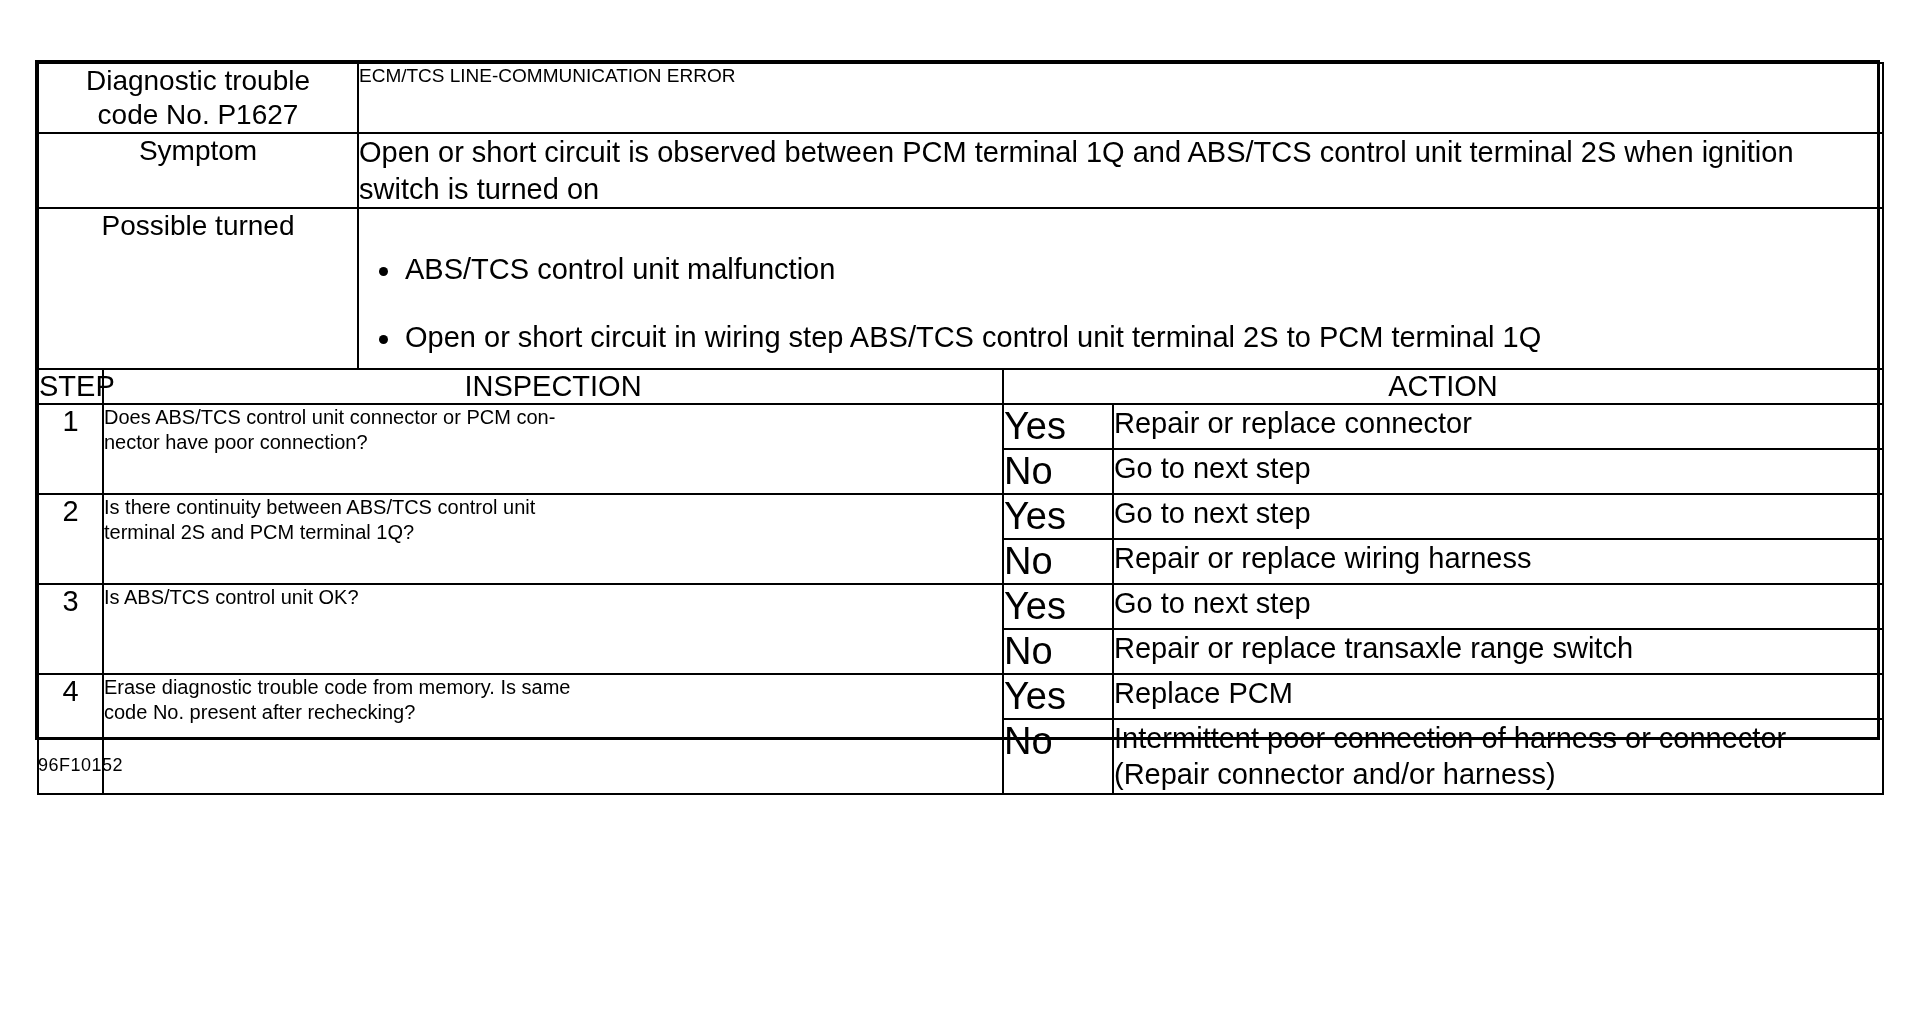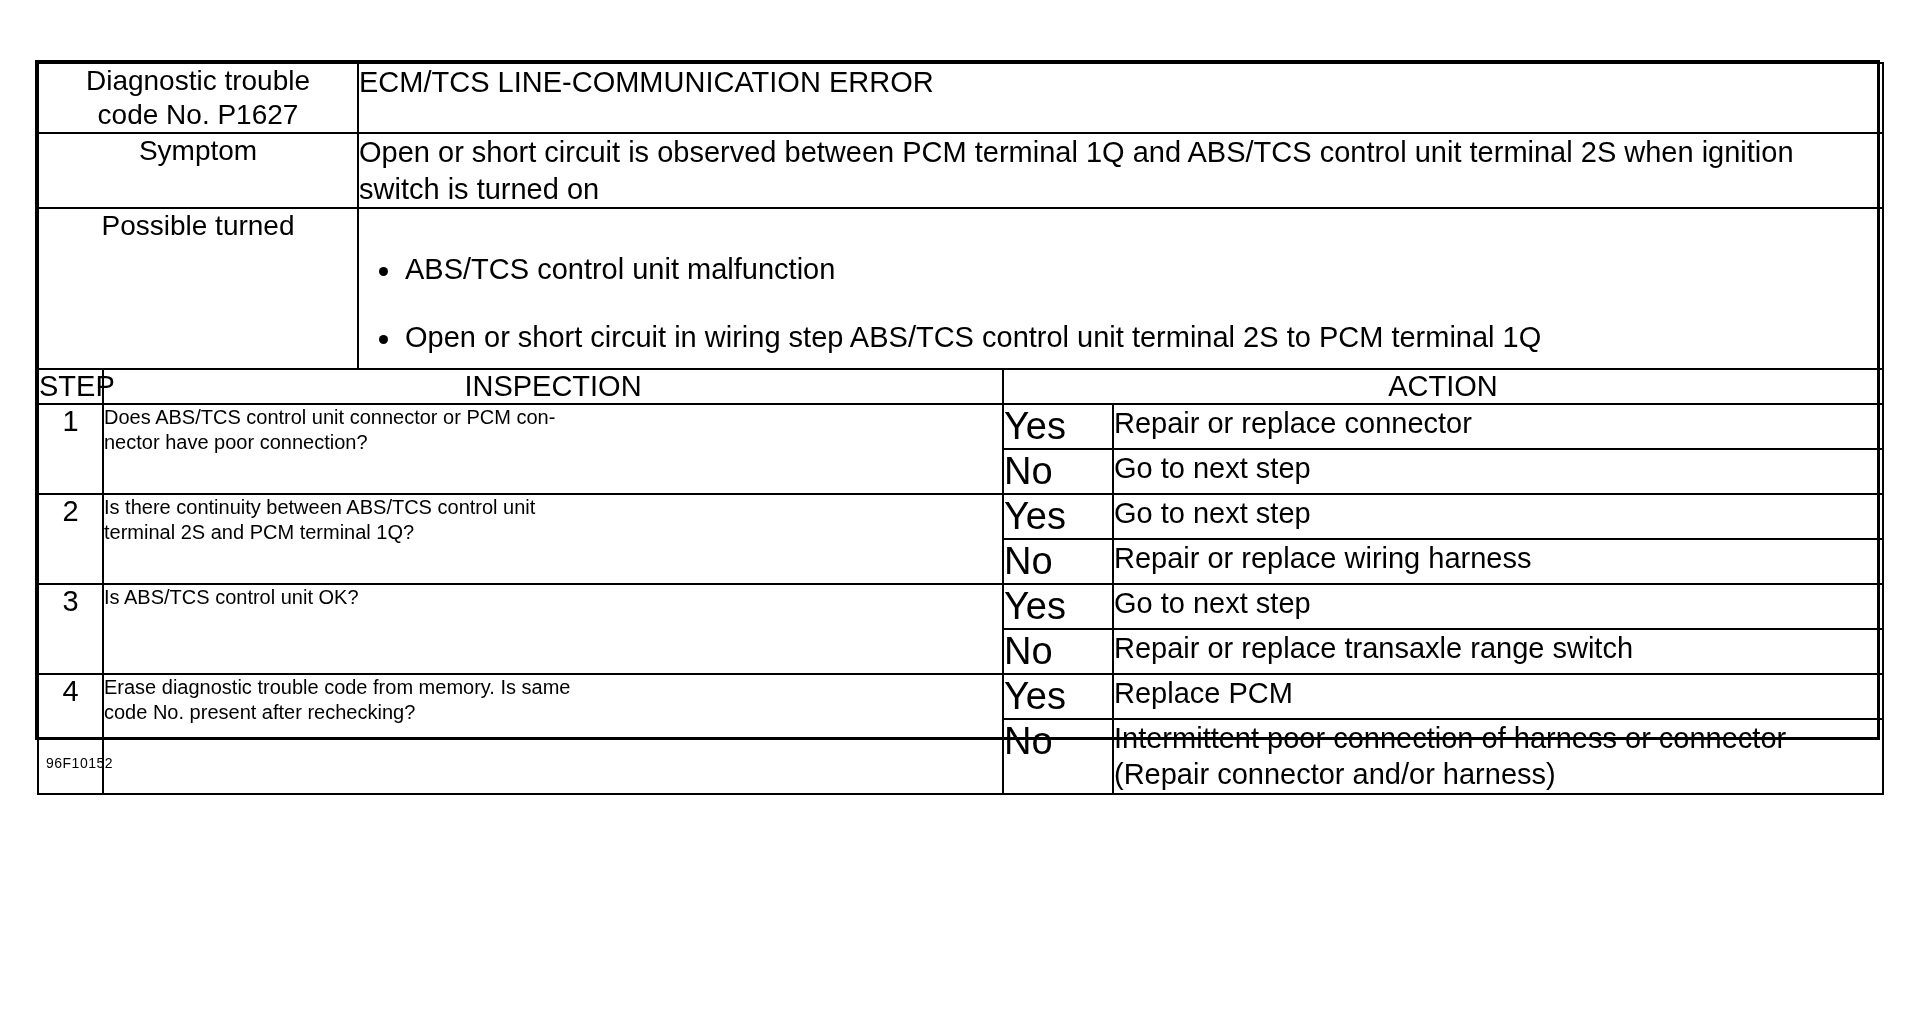--- a/index.html
+++ b/index.html
@@ -51,21 +51,21 @@
 
   
   .hdr-label {
     text-align: center;
     font-size: 28px;
     font-weight: bold;
     line-height: 1.22;
     padding: 14px 10px;
   }
   .hdr-value {
-    font-size: 29px;
+    font-size: 19px;
     font-weight: bold;
     line-height: 1.25;
     padding: 16px 14px;
   }
   .sym-value {
     font-size: 29px;
     line-height: 1.26;
     padding: 13px 14px 13px 14px;
   }
   .cause-list {
@@ -120,23 +120,23 @@
   .action-cell {
     font-size: 29px;
     line-height: 1.27;
     padding: 11px 14px;
     vertical-align: top;
     margin-left: 12px;
   }
 
   .caption {
     position: absolute;
-    left: 46px;
+    left: 38px;
     top: 755px;
-    font-size: 14px;
+    font-size: 18px;
     letter-spacing: 0.5px;
     font-family: "Liberation Sans", sans-serif;
   }
 </style>
 </head>
 <body>
 
 <div class="page">
 
   <table class="dtc-table">

